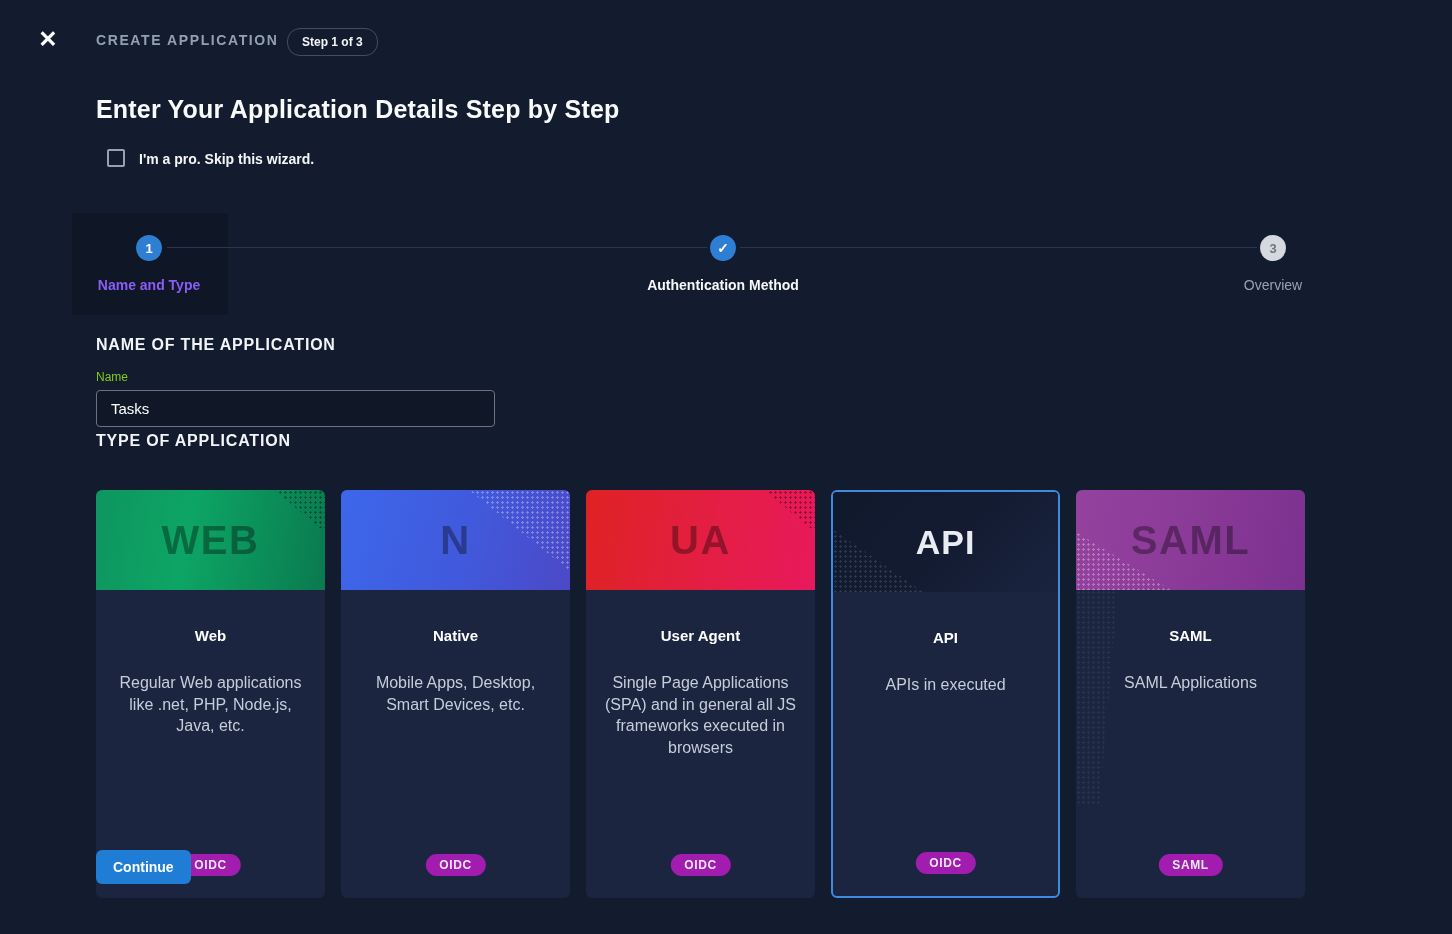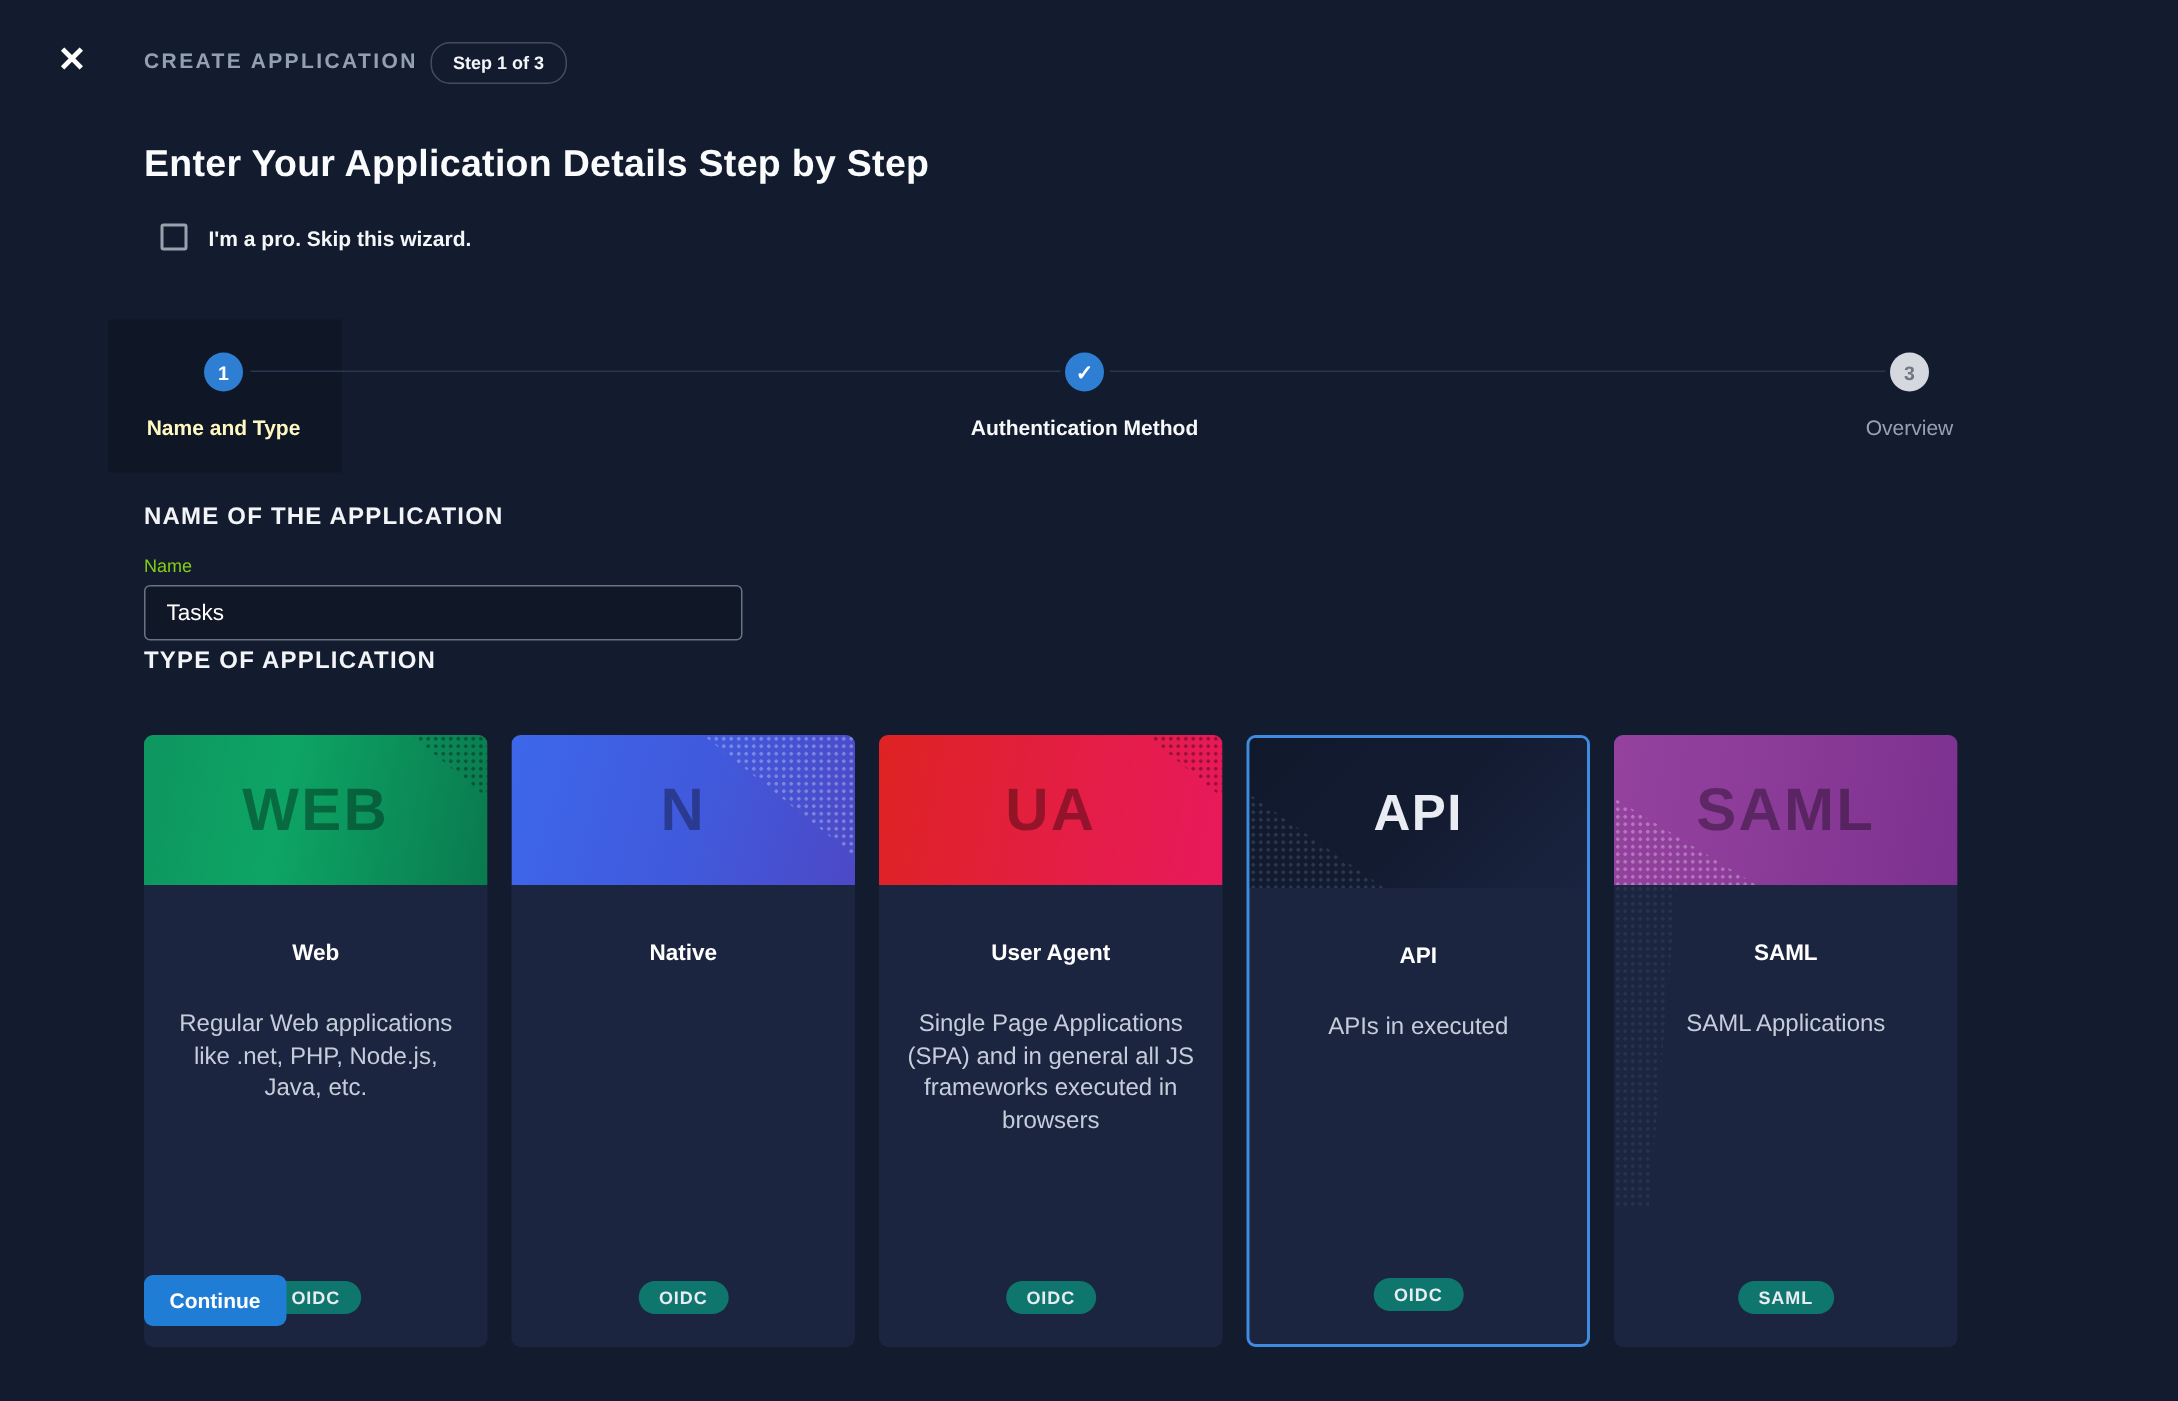--- a/index.html
+++ b/index.html
@@ -70,21 +70,21 @@
   .circle-inactive { background:#D5D9DF; color:#6E7683; }
   .circle-1 { left:136px; }
   .circle-2 { left:710px; }
   .circle-3 { left:1260px; }
   .check-glyph { font-size:14px; font-weight:700; }
   .step-label {
     position:absolute; top:64px;
     transform:translateX(-50%);
     white-space:nowrap; font-size:14px;
   }
-  .label-1 { left:149px; font-weight:600; color:#fef9c3; }
+  .label-1 { left:149px; font-weight:600; color:#8b5cf6; }
   .label-2 { left:723px; font-weight:600; color:#F7F8FA; }
   .label-3 { left:1273px; font-weight:400; color:#97A1B2; }
 
   
   .section-title {
     position:absolute; left:96px;
     font-size:16px; font-weight:700; letter-spacing:0.8px;
     color:#F2F4F7;
   }
   .name-title { top:336px; }
@@ -149,21 +149,21 @@
   .card-title {
     margin-top:37px; text-align:center;
     font-size:15px; font-weight:700; color:#FFFFFF;
   }
   .card-desc {
     margin-top:28px; padding:0 15px; text-align:center;
     font-size:16px; line-height:1.35; color:#C6CCD9;
   }
   .card-badge {
     position:absolute; bottom:22px; left:50%; transform:translateX(-50%);
-    background:#0f766e; border-radius:20px;
+    background:#a21caf; border-radius:20px;
     padding:4px 14px;
     font-size:12px; font-weight:700; letter-spacing:0.6px; color:#E8ECF2;
     white-space:nowrap;
   }
 
   
   .continue-btn {
     position:absolute; left:96px; top:850px;
     background:#1F7DD6; color:#FFFFFF;
     border:none; border-radius:6px;
@@ -219,20 +219,21 @@
     <div class="card-desc">Regular Web applications like .net, PHP, Node.js, Java, etc.</div>
     <div class="card-badge">OIDC</div>
   </div>
 
   <div class="type-card">
     <div class="card-banner banner-native">
       <span class="dots dots-light dots-tr-lg"></span>
       <span class="banner-text">N</span>
     </div>
     <div class="card-title">Native</div>
+    <div class="card-desc">Mobile Apps, Desktop, Smart Devices, etc.</div>
     <div class="card-badge">OIDC</div>
   </div>
 
   <div class="type-card">
     <div class="card-banner banner-ua">
       <span class="dots dots-tr-sm"></span>
       <span class="banner-text">UA</span>
     </div>
     <div class="card-title">User Agent</div>
     <div class="card-desc">Single Page Applications (SPA) and in general all JS frameworks executed in browsers</div>

